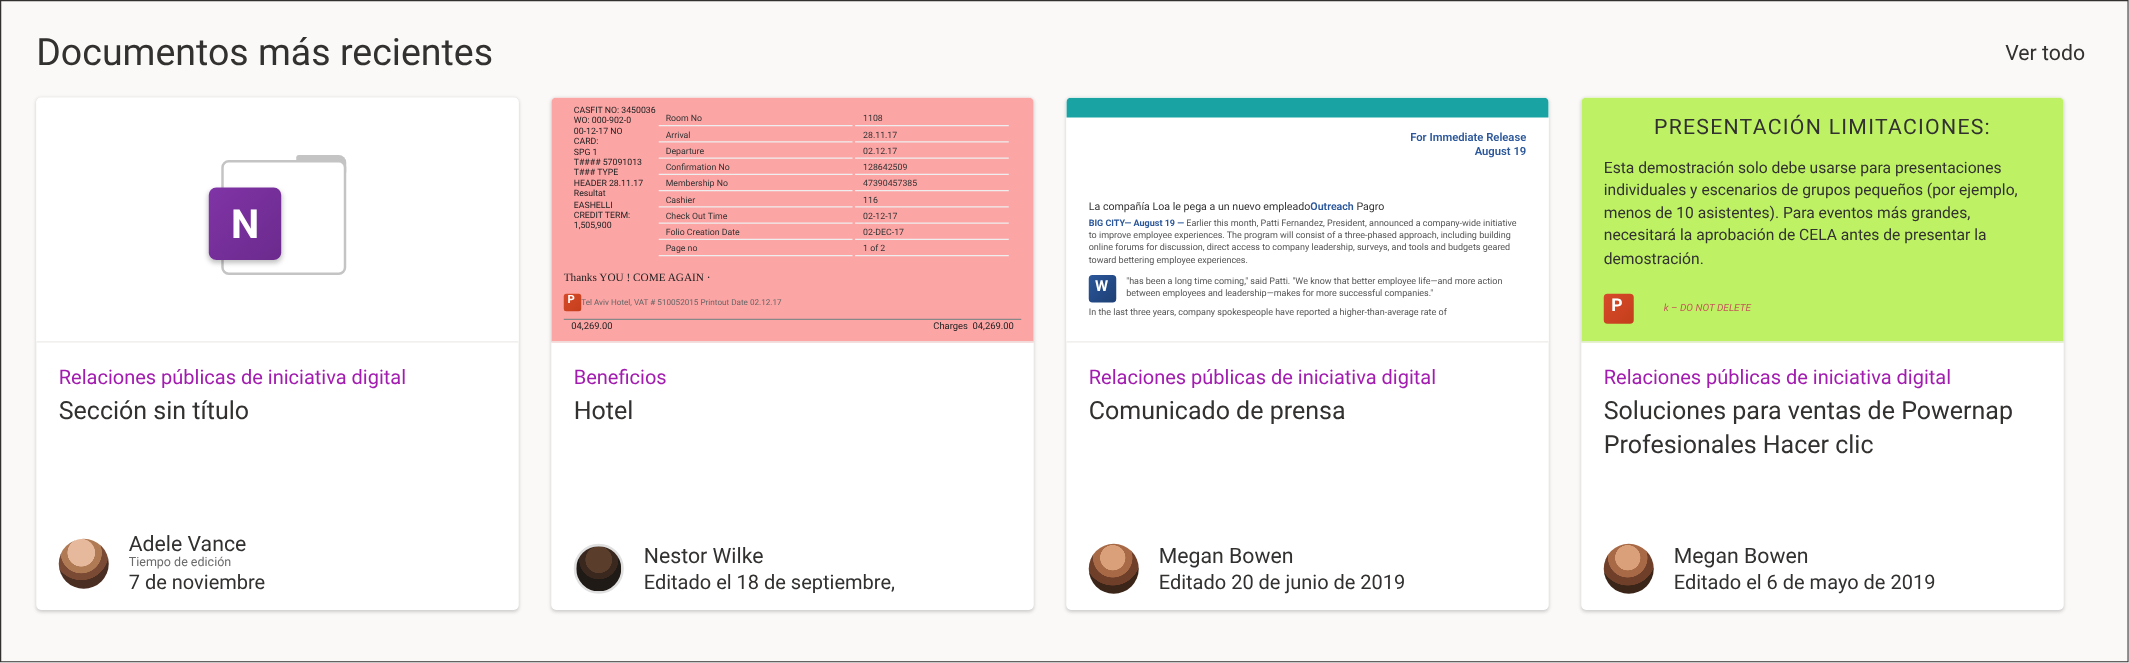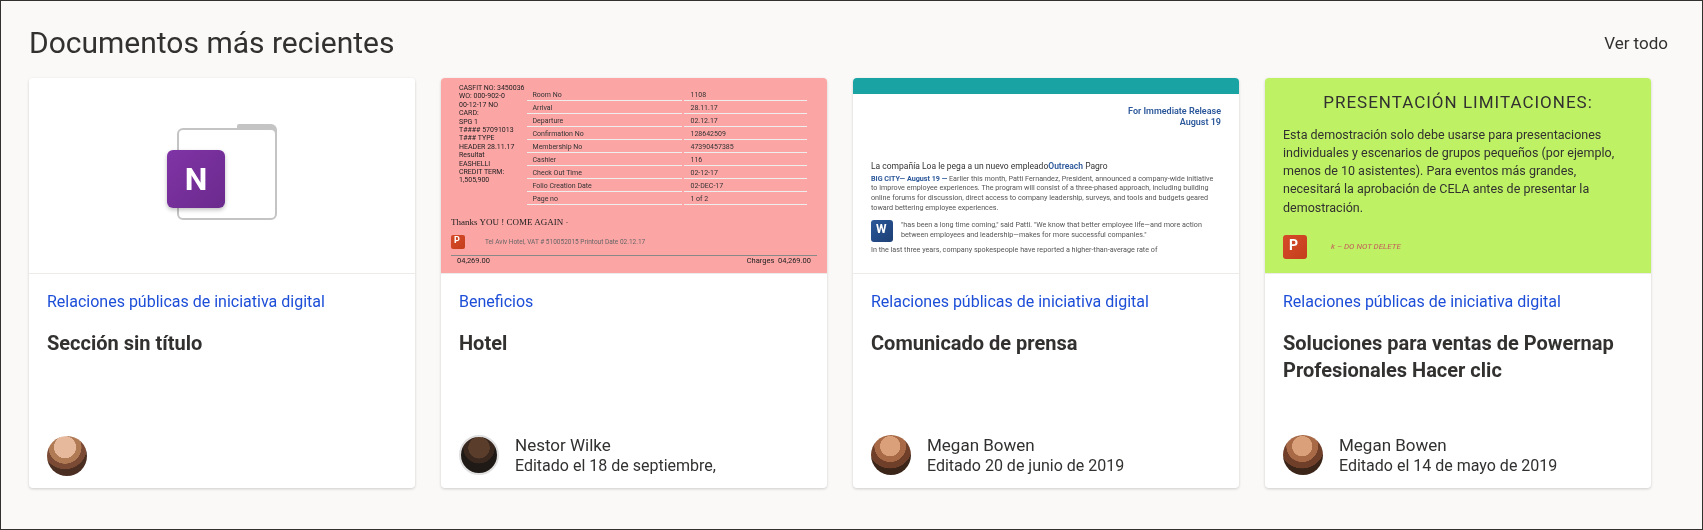--- a/index.html
+++ b/index.html
@@ -5,22 +5,22 @@
   * { margin:0; padding:0; box-sizing:border-box; font-family:"Segoe UI","Segoe UI Web",-apple-system,BlinkMacSystemFont,Roboto,Helvetica,Arial,sans-serif; }
   body { background:#faf9f8; color:#323130; width:1703px; height:530px; }
   .frame { border:1px solid #323130; width:100%; height:100%; padding:24px 28px 28px; background:#faf9f8; }
   .header { display:flex; align-items:center; justify-content:space-between; margin-bottom:18px; }
   .title { font-size:30px; font-weight:400; color:#323130; }
   .see-all { font-size:17px; color:#323130; cursor:pointer; padding:4px 6px; border-radius:2px; }
   .cards { display:flex; gap:26px; }
   .card { width:386px; height:410px; background:#fff; border-radius:4px; box-shadow:0 1px 3px rgba(0,0,0,.18); overflow:hidden; display:flex; flex-direction:column; cursor:pointer; }
   .preview { height:196px; background:#fff; position:relative; overflow:hidden; border-bottom:1px solid #edebe9; }
   .info { flex:1; padding:18px 18px 12px; display:flex; flex-direction:column; }
-  .category { font-size:16px; color:#1d4ed8; margin-bottom:19px; }
-  .doc-title { font-size:20px; font-weight:700; color:#323130; line-height:1.35; }
+  .category { font-size:16px; color:#a21caf; margin-bottom:4px; }
+  .doc-title { font-size:20px; font-weight:400; color:#323130; line-height:1.35; }
   .footer { margin-top:auto; display:flex; align-items:center; gap:16px; padding-top:14px; }
   .avatar { width:40px; height:40px; border-radius:50%; background:#b0b0b0; flex-shrink:0; }
   .meta { display:flex; flex-direction:column; }
   .author { font-size:17px; color:#323130; line-height:1.25; }
   .edited { font-size:16px; color:#323130; line-height:1.25; }
   .edit-lbl { font-size:10px; color:#6b6b6b; margin-top:-2px; }
 
   
   .pv-onenote { background:#fff; display:flex; align-items:center; justify-content:center; }
   .on-wrap { position:relative; width:110px; height:96px; }
@@ -31,21 +31,21 @@
   
   .pv-receipt { background:#fca5a5; padding:0 10px; font-size:7px; color:#222; }
   .rc-top { display:flex; justify-content:space-between; padding:6px 8px 4px; }
   .rc-block { line-height:1.2; }
   .rc-line { white-space:nowrap; }
   .rc-table { width:100%; font-size:7px; margin-top:4px; }
   .rc-table td { padding:1px 6px; border-bottom:1px solid #eee; }
   .rc-table td.k { width:56%; color:#333; }
   .rc-table td.v { text-align:left; color:#333; }
   .rc-handwrite { font-family:cursive; font-size:9px; margin-top:6px; }
-  .rc-bottom { display:flex; align-items:center; gap:20px; margin-top:8px; }
+  .rc-bottom { display:flex; align-items:center; gap:0; margin-top:8px; }
   .pp-icon { width:14px; height:14px; background:linear-gradient(135deg,#d64b2a,#c43e1c); border-radius:2px; position:relative; }
   .pp-icon::after { content:"P"; color:#fff; font-weight:700; font-size:9px; position:absolute; left:3px; top:0; }
   .rc-meta { font-size:6.5px; color:#666; flex:1; }
   .rc-sum { margin-top:6px; border-top:1px solid #888; padding:0 6px; display:flex; justify-content:space-between; font-size:7.5px; }
 
   
   .pv-press { background:#fff; display:flex; flex-direction:column; }
   .pr-bar { height:16px; background:#1aa3a3; }
   .pr-body { padding:12px 18px 0; font-size:8px; color:#333; }
   .pr-right { text-align:right; color:#2b579a; font-weight:600; font-size:9px; line-height:1.25; }
@@ -89,20 +89,25 @@
           <div class="on-tab"></div>
           <div class="on-sheet"></div>
           <div class="on-badge">N</div>
         </div>
       </div>
       <div class="info">
         <div class="category">Relaciones públicas de iniciativa digital</div>
         <div class="doc-title">Sección sin título</div>
         <div class="footer">
           <div class="avatar av1"></div>
+          <div class="meta">
+            <span class="author">Adele Vance</span>
+            <span class="edit-lbl">Tiempo de edición</span>
+            <span class="edited">7 de noviembre</span>
+          </div>
         </div>
       </div>
     </div>
 
     <div class="card">
       <div class="preview pv-receipt">
         <div class="rc-top">
           <div class="rc-block" id="rc-left">
               <div class="rc-line">CASFIT NO: 3450036</div>
               <div class="rc-line">WO: 000-902-0</div>
@@ -228,20 +233,20 @@
           <span class="pp-dnd">k – DO NOT DELETE</span>
         </div>
       </div>
       <div class="info">
         <div class="category">Relaciones públicas de iniciativa digital</div>
         <div class="doc-title">Soluciones para ventas de Powernap Profesionales Hacer clic</div>
         <div class="footer">
           <div class="avatar av3"></div>
           <div class="meta">
             <span class="author">Megan Bowen</span>
-            <span class="edited">Editado el 14 de mayo de 2019</span>
+            <span class="edited">Editado el 6 de mayo de 2019</span>
           </div>
         </div>
       </div>
     </div>
 
   </div>
 </div>
 
 </body></html>

